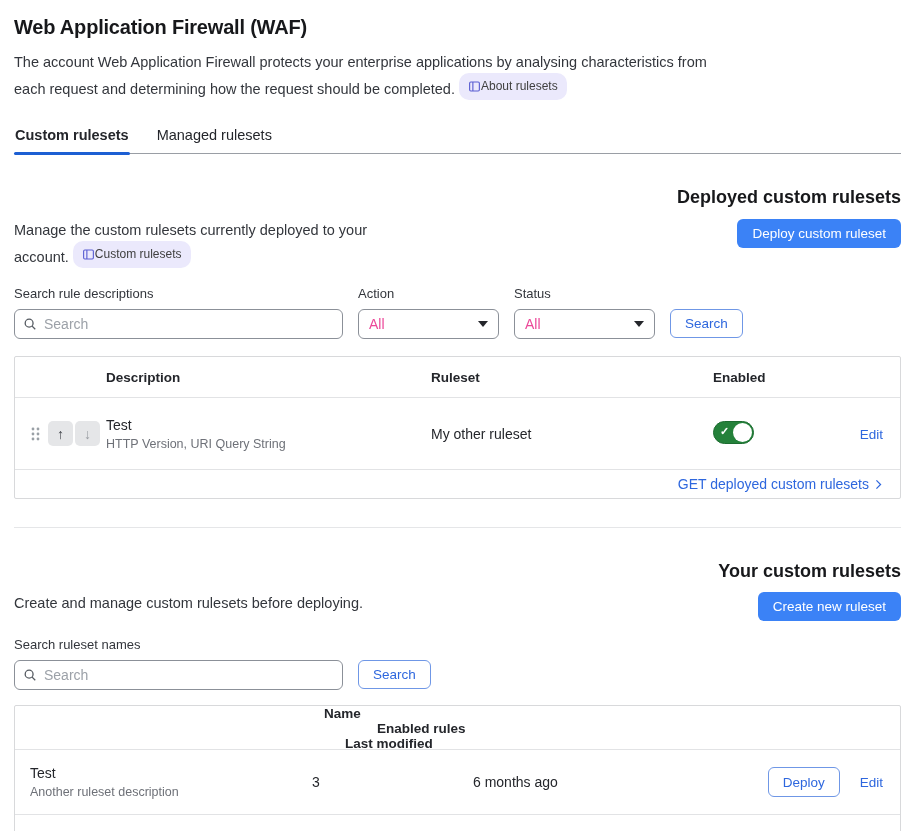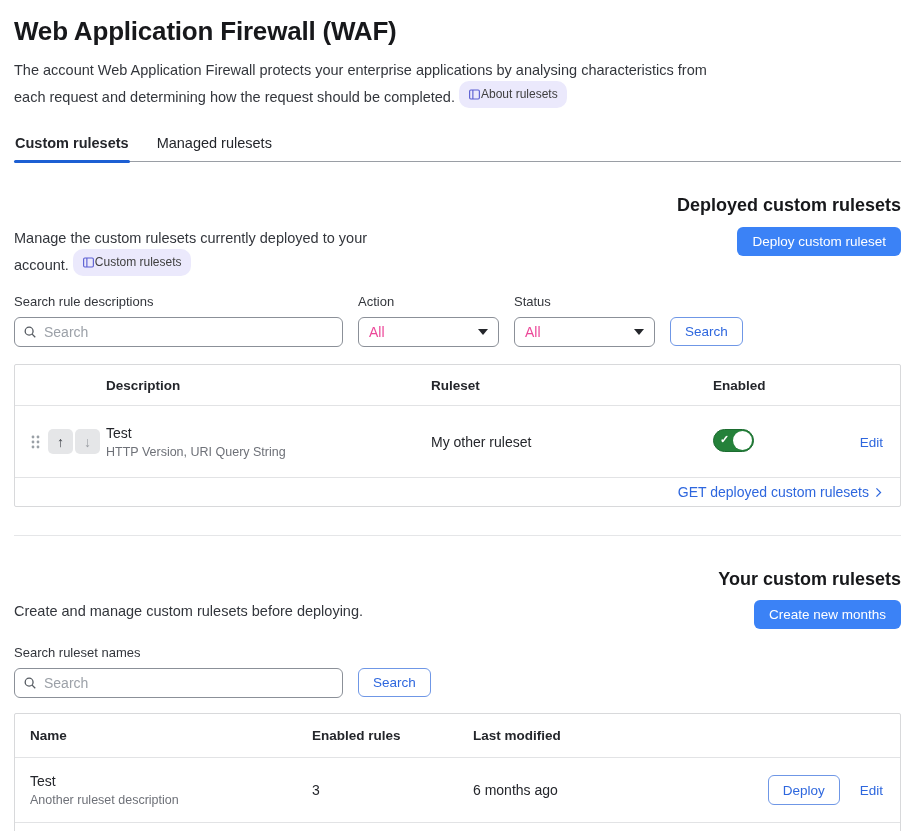--- a/index.html
+++ b/index.html
@@ -5,21 +5,21 @@
   * { box-sizing: border-box; margin: 0; padding: 0; }
   html,body { background:#fff; }
   body {
     width: 915px; height: 831px;
     font-family: "Liberation Sans", sans-serif;
     color: #1d1f23;
     overflow: hidden;
   }
   .container { padding: 0 14px; }
 
-  h1.page-title { font-size: 26px; font-weight: 700; letter-spacing: -0.2px; margin: 16px 0 12px; color:#17181b; }
+  h1.page-title { font-size: 20px; font-weight: 700; letter-spacing: -0.2px; margin: 16px 0 12px; color:#17181b; }
   p.intro { font-size: 14.5px; line-height: 22px; color:#33363c; max-width: 705px; }
 
   .pill-badge {
     display: inline-flex; align-items: center; 
     background: #ebe9fc; color: #404040;
     border-radius: 10px; padding: 2px 9px 3px;
     font-size: 12px; vertical-align: 1px; white-space: nowrap; cursor: pointer;
   }
   .pill-badge svg { flex: 0 0 auto; }
 
@@ -69,21 +69,21 @@
   .caret { width:0; height:0; border-left:5px solid transparent; border-right:5px solid transparent; border-top:6px solid #24262b; }
 
   
   .data-table { border:1px solid #d8d9db; border-radius:2px; margin-top: 17px; }
   .t-head { display:flex; align-items:center; border-bottom:1px solid #e2e3e5; font-size: 13.5px; font-weight:700; color:#24262b; }
   .t-row { display:flex; align-items:center; font-size: 14px; color:#24262b; }
   .t-foot { border-top:1px solid #e2e3e5; display:flex; justify-content:flex-end; align-items:center; padding: 0 16px; }
   .t1 .t-head { height: 41px; }
   .t1 .t-row { height: 71px; }
   .t1 .t-foot { height: 29px; }
-  .t2 .t-head { height: 44px; }
+  .t2 .t-head { height: 44px; flex-direction: column; }
   .t2 .t-row { height: 64px; }
   .t2 .t-foot { height: 33px; }
 
   
   .c-handle { width: 91px; display:flex; align-items:center; gap:2px; padding-left: 15px; }
   .c-desc  { width: 325px; }
   .c-ruleset { width: 282px; }
   .c-enabled { width: 127px; }
   .c-edit { flex:1; text-align:right; padding-right: 17px; }
 
@@ -233,21 +233,21 @@
       </a>
     </div>
   </div>
 
   <hr class="divider">
 
   <div class="section-head">
     <h2 class="section-title">Your custom rulesets</h2>
     <div class="section-sub" style="margin-top:10px;">
       <div class="section-desc">Create and manage custom rulesets before deploying.</div>
-      <button class="btn-primary">Create new months</button>
+      <button class="btn-primary">Create new ruleset</button>
     </div>
   </div>
 
   <div class="filters" style="margin-top:16px;">
     <div class="field">
       <span class="field-label">Search ruleset names</span>
       <span class="search-wrap w-search">
         <svg width="14" height="14" viewBox="0 0 16 16">
             <circle cx="7" cy="7" r="4.5" fill="none" stroke="#555a61" stroke-width="1.5"></circle>
             <line x1="10.4" y1="10.4" x2="14" y2="14" stroke="#555a61" stroke-width="1.5"></line>

